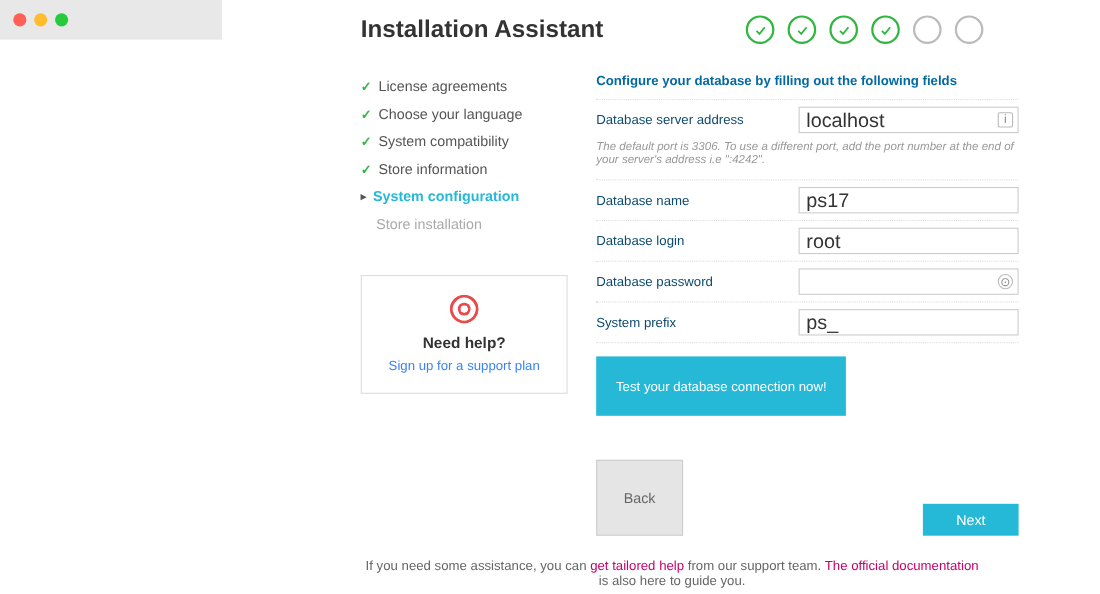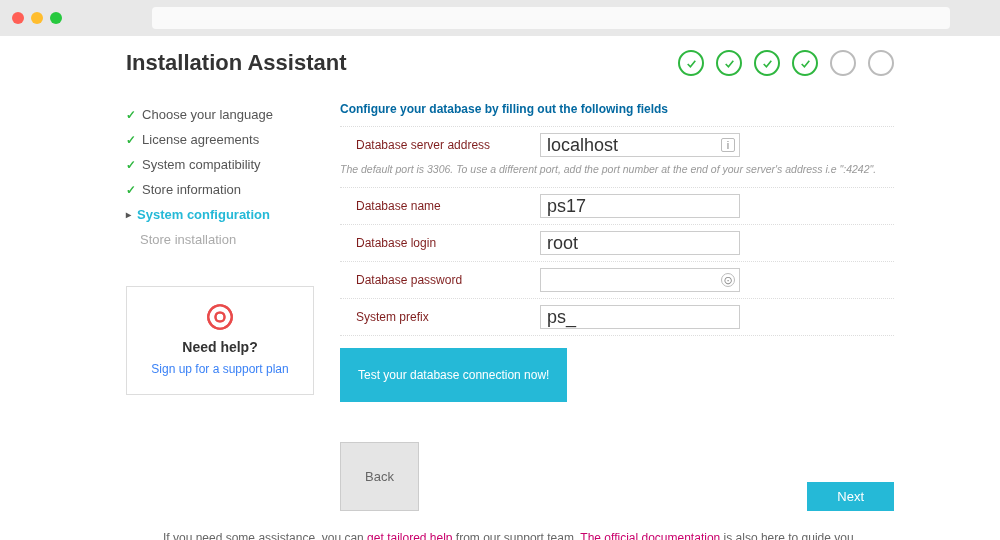--- a/index.html
+++ b/index.html
@@ -1,17 +1,17 @@
 <!DOCTYPE html>
 <html><head>
   <meta charset="utf-8">
   <style>
     * { box-sizing: border-box; margin: 0; padding: 0; }
     body { font-family: -apple-system, BlinkMacSystemFont, "Segoe UI", Arial, sans-serif; background: #eeeeee; }
-    .window { width: 1000px; height: 540px; background: #fff; display: flex; flex-direction: column; }
+    .window { width: 1000px; height: 540px; background: #fff; display: flex; flex-direction: row; }
     .titlebar { height: 36px; background: #e8e8e8; display: flex; align-items: center; padding: 0 12px; }
     .traffic { display: flex; gap: 7px; }
     .dot { width: 12px; height: 12px; border-radius: 50%; }
     .dot.red { background: #ff5f56; }
     .dot.yellow { background: #ffbd2e; }
     .dot.green { background: #27c93f; }
     .urlbar { flex: 1; height: 22px; background: #fafafa; margin-left: 90px; margin-right: 38px; border-radius: 4px;}
     .page { flex: 1; padding: 0 106px 0 126px; background: #fff; display: flex; flex-direction: column; overflow: hidden; }
     .header { display: flex; justify-content: space-between; align-items: center; padding-top: 14px; padding-bottom: 8px;}
     .title { font-size: 22px; font-weight: 700; color: #333; }
@@ -33,21 +33,21 @@
     .help-icon { width: 28px; height: 28px; margin: 0 auto 8px; position: relative; }
     .help-icon svg { width: 28px; height: 28px; }
     .help-title { font-size: 14px; font-weight: 700; color: #333; margin-bottom: 4px; }
     .help-link { font-size: 12px; color: #3b82f6; text-decoration: none; line-height: 1.3; display: inline-block; }
     .main { flex: 1; }
     .main-title { font-size: 12px; font-weight: 700; color: #0369a1; margin-bottom: 10px; }
     .intro { font-size: 12px; color: #666; line-height: 1.5; margin-bottom: 18px; }
     .intro a { color: #c9006b; text-decoration: none; }
     .form-row { display: flex; align-items: center; padding: 6px 0; border-top: 1px dotted #ddd; }
     .form-row:last-of-type { border-bottom: 1px dotted #ddd; }
-    .form-label { width: 184px; font-size: 12px; color: #7f1d1d; margin-left: 16px; }
+    .form-label { width: 184px; font-size: 12px; color: #0c4a6e; }
     .form-input { width: 200px; height: 24px; border: 1px solid #ccc; padding: 0 6px; font-size: 18px; color: #333; }
     .form-hint { font-size: 10.5px; font-style: italic; color: #999; padding: 0 0 6px 0; border-top: none; }
     .hint-row { border-top: none !important; padding-top: 0; }
     .input-wrap { position: relative; display: inline-block; }
     .input-icon { position: absolute; right: 5px; top: 50%; transform: translateY(-50%); font-size: 11px; color: #888; border: 1px solid #bbb; width: 14px; height: 14px; display: flex; align-items: center; justify-content: center; border-radius: 2px; }
     .input-icon.circle-i { border-radius: 50%; }
     .test-btn { margin-top: 12px; background: #25b9d7; color: #fff; border: none; padding: 20px 18px; font-size: 12px; cursor: pointer; }
     .nav-buttons { display: flex; justify-content: space-between; margin-top: 40px; }
     .btn-back { background: #e5e5e5; border: 1px solid #ccc; color: #666; padding: 7px 24px; font-size: 13px; cursor: pointer; }
     .btn-next { background: #25b9d7; border: none; color: #fff; padding: 7px 30px; font-size: 13px; cursor: pointer; margin-top: 40px; }
@@ -94,24 +94,24 @@
           </div>
         <div class="circle"></div>
         <div class="circle"></div>
       </div>
     </div>
 
     <div class="body">
       <div class="sidebar">
         <ul class="steps-list">
           <li class="done">
-              <span>Choose your language</span>
+              <span>License agreements</span>
             </li>
           <li class="done">
-              <span>License agreements</span>
+              <span>Choose your language</span>
             </li>
           <li class="done">
               <span>System compatibility</span>
             </li>
           <li class="done">
               <span>Store information</span>
             </li>
           <li class="active">
               <span>System configuration</span>
             </li>

